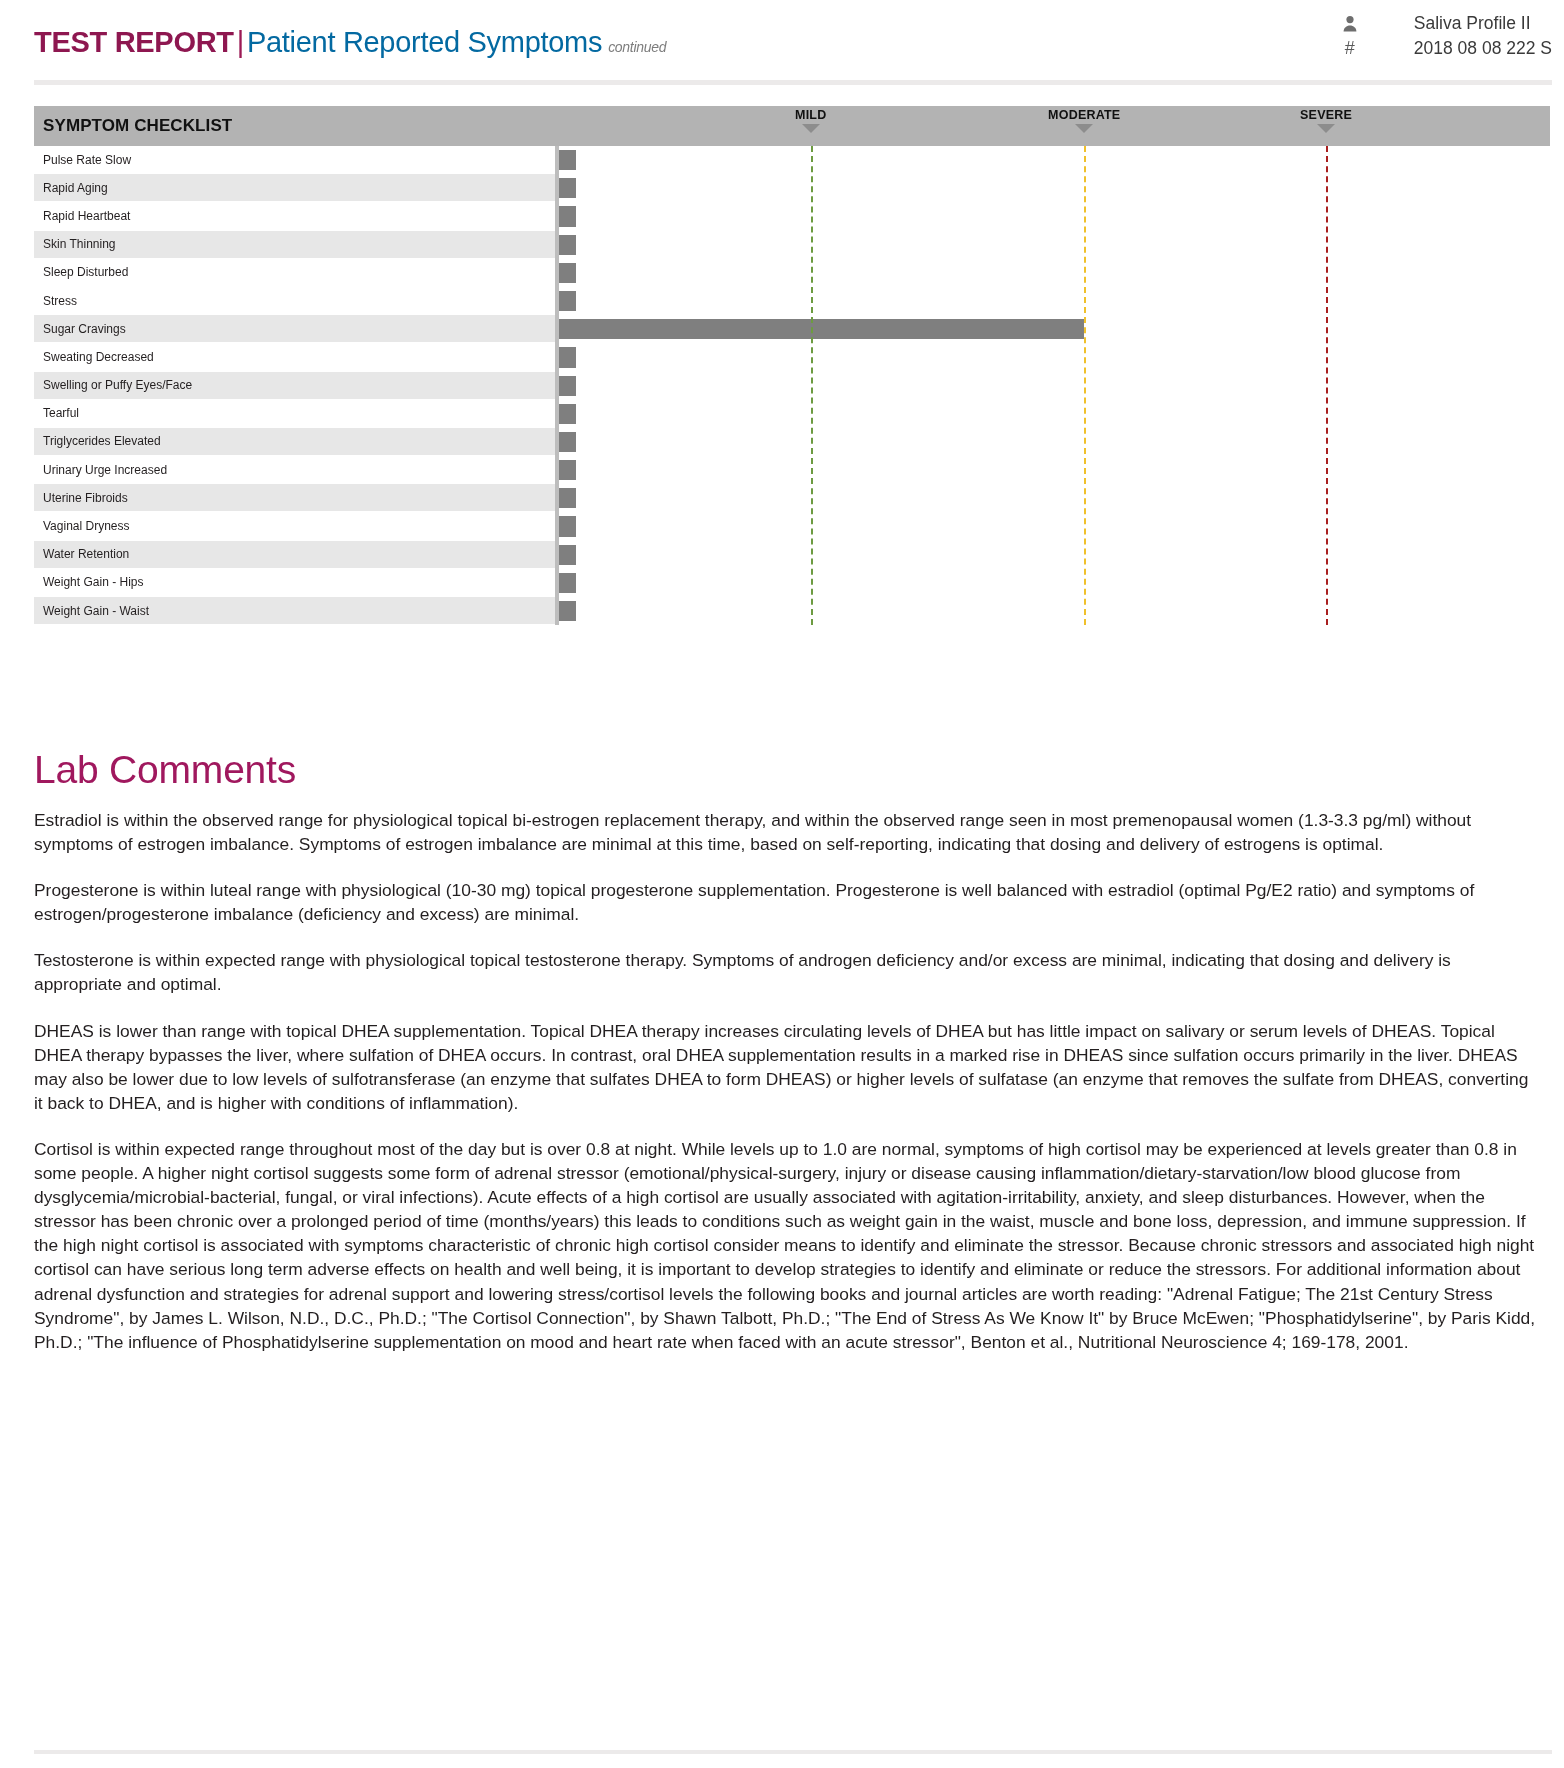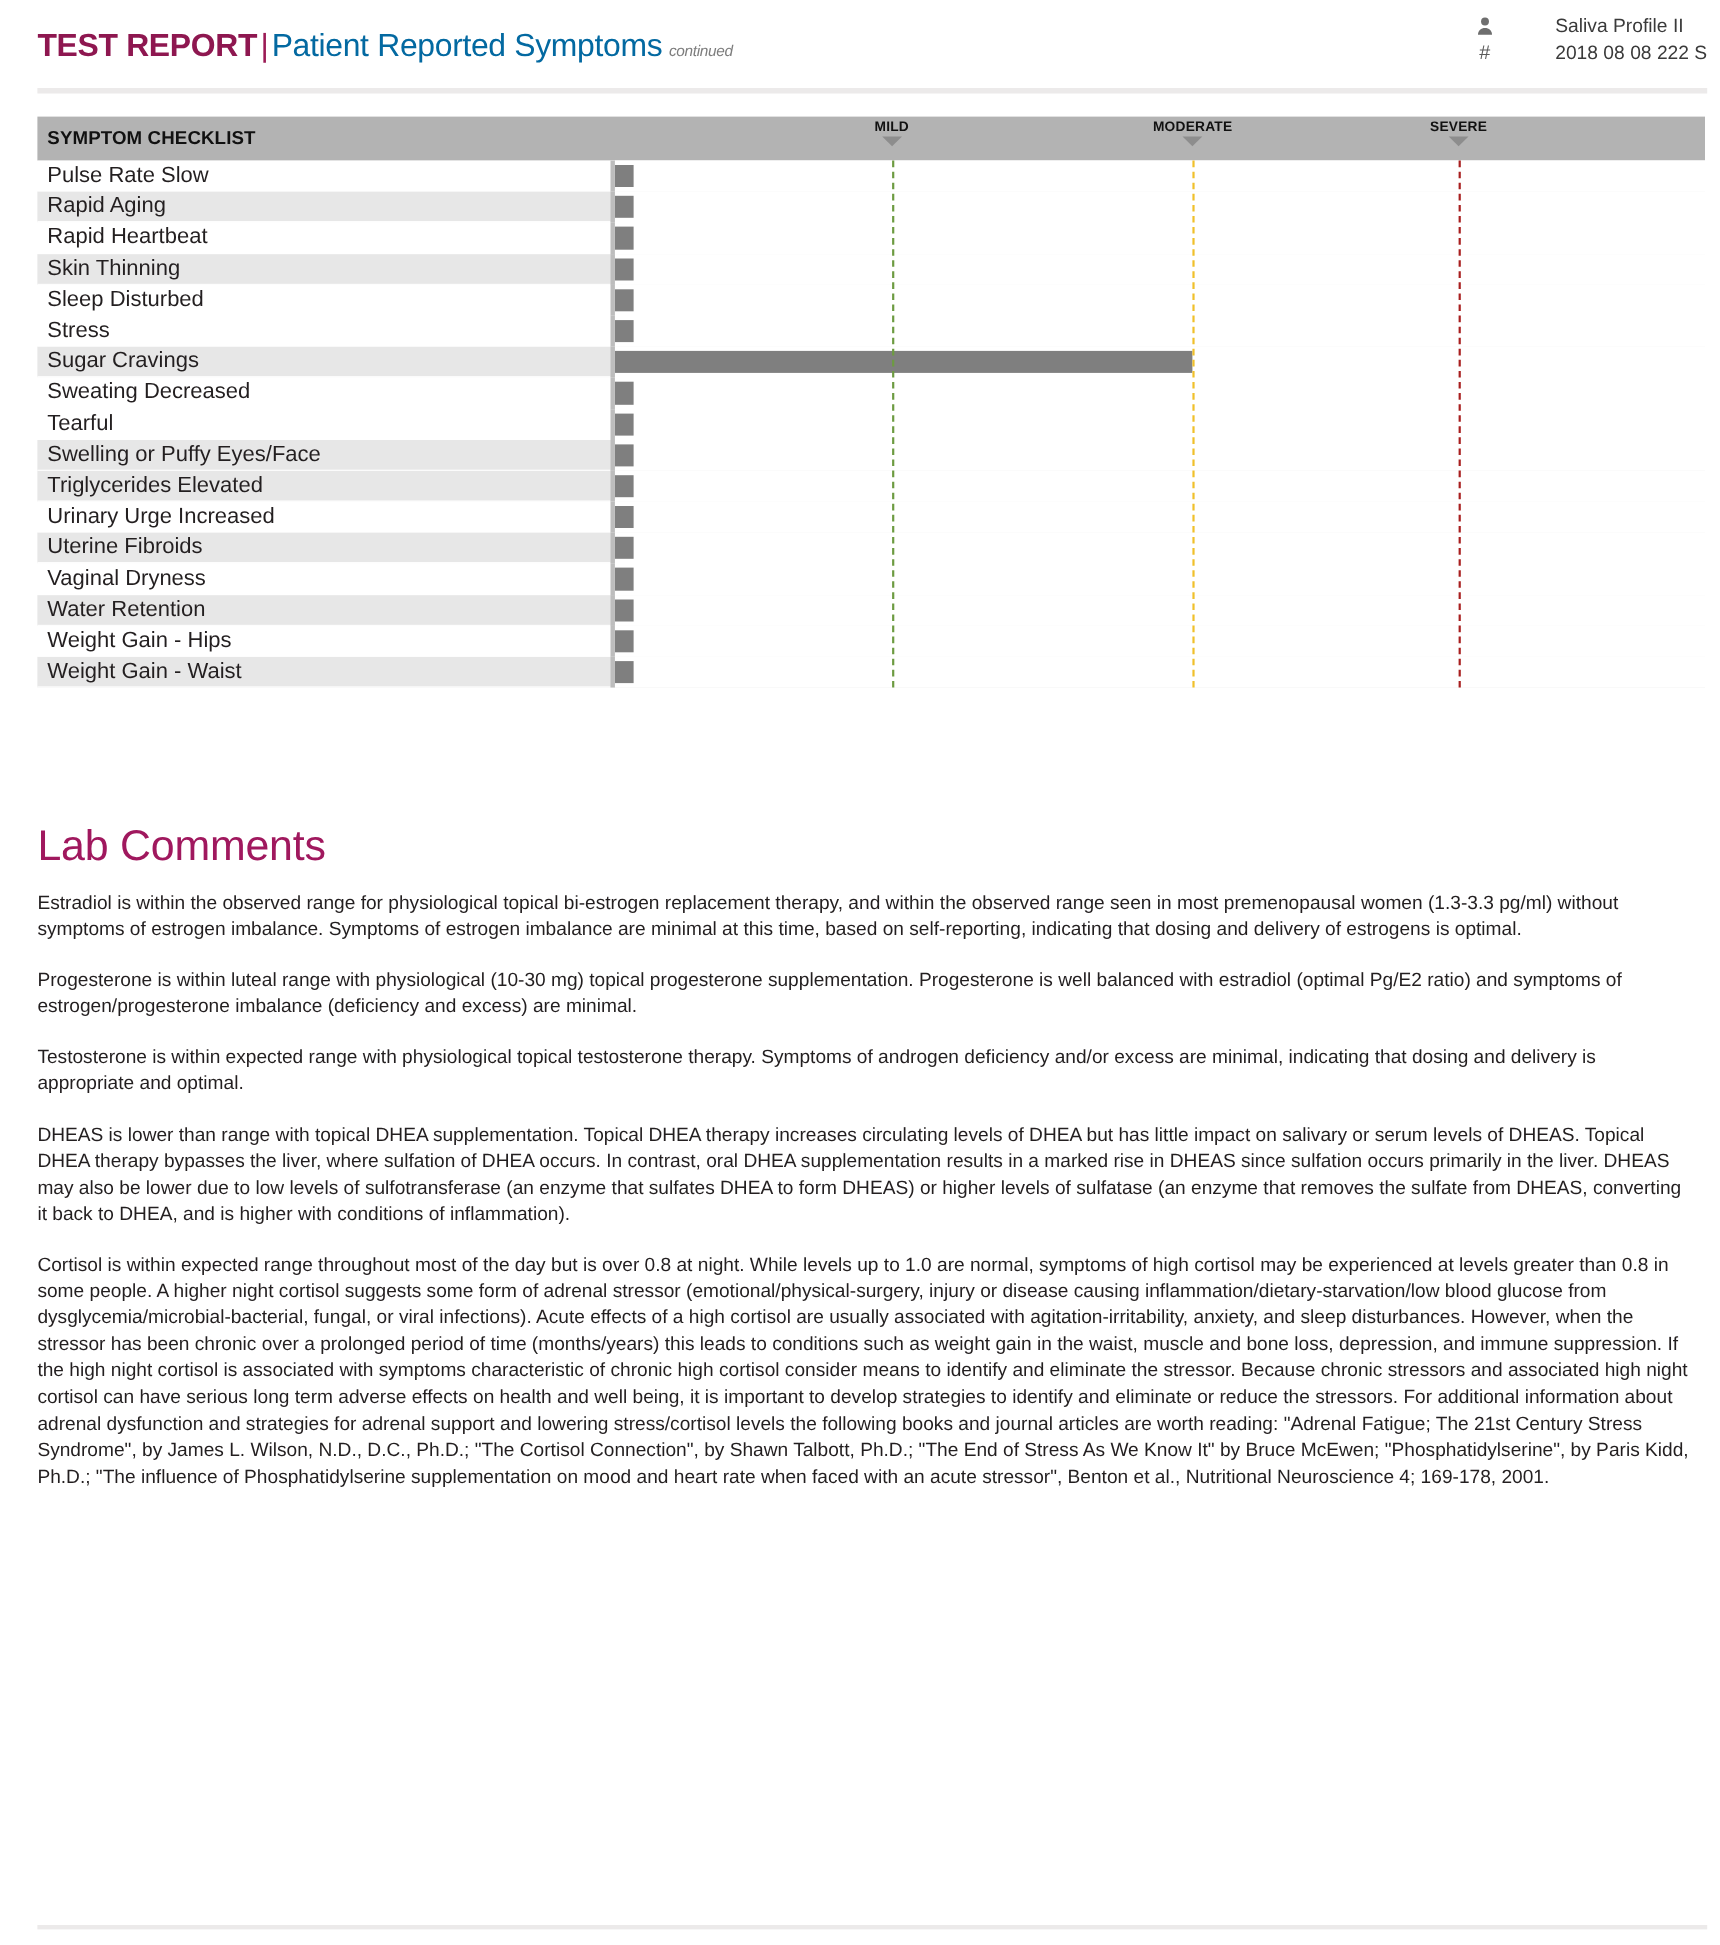--- a/index.html
+++ b/index.html
@@ -154,21 +154,21 @@
   .row.alt { background: #e7e7e7; }
   .row-label {
     position: absolute;
     left: 0;
     top: 0;
     width: 521px;
     height: 100%;
     display: flex;
     align-items: center;
     padding-left: 9px;
-    font-size: 20px;
+    font-size: 12px;
     color: #231f20;
     white-space: nowrap;
     border-bottom: 1px solid #ffffff;
     z-index: 2;
   }
   .row.alt .row-label { border-bottom-color: #ffffff; }
   .row-divider {
     position: absolute;
     left: 521px;
     top: 0;
@@ -318,32 +318,32 @@
         <div class="row-label">Sugar Cravings</div>
         <div class="row-divider"></div>
       </div>
       <div class="row">
         <div class="row-track">
           <div class="row-bar" style="width: 16.847px;"></div>
         </div>
         <div class="row-label">Sweating Decreased</div>
         <div class="row-divider"></div>
       </div>
+      <div class="row alt">
+        <div class="row-track">
+          <div class="row-bar" style="width: 16.847px;"></div>
+        </div>
+        <div class="row-label">Swelling or Puffy Eyes/Face</div>
+        <div class="row-divider"></div>
+      </div>
       <div class="row">
         <div class="row-track">
           <div class="row-bar" style="width: 16.847px;"></div>
         </div>
         <div class="row-label">Tearful</div>
-        <div class="row-divider"></div>
-      </div>
-      <div class="row alt">
-        <div class="row-track">
-          <div class="row-bar" style="width: 16.847px;"></div>
-        </div>
-        <div class="row-label">Swelling or Puffy Eyes/Face</div>
         <div class="row-divider"></div>
       </div>
       <div class="row alt">
         <div class="row-track">
           <div class="row-bar" style="width: 16.847px;"></div>
         </div>
         <div class="row-label">Triglycerides Elevated</div>
         <div class="row-divider"></div>
       </div>
       <div class="row">

